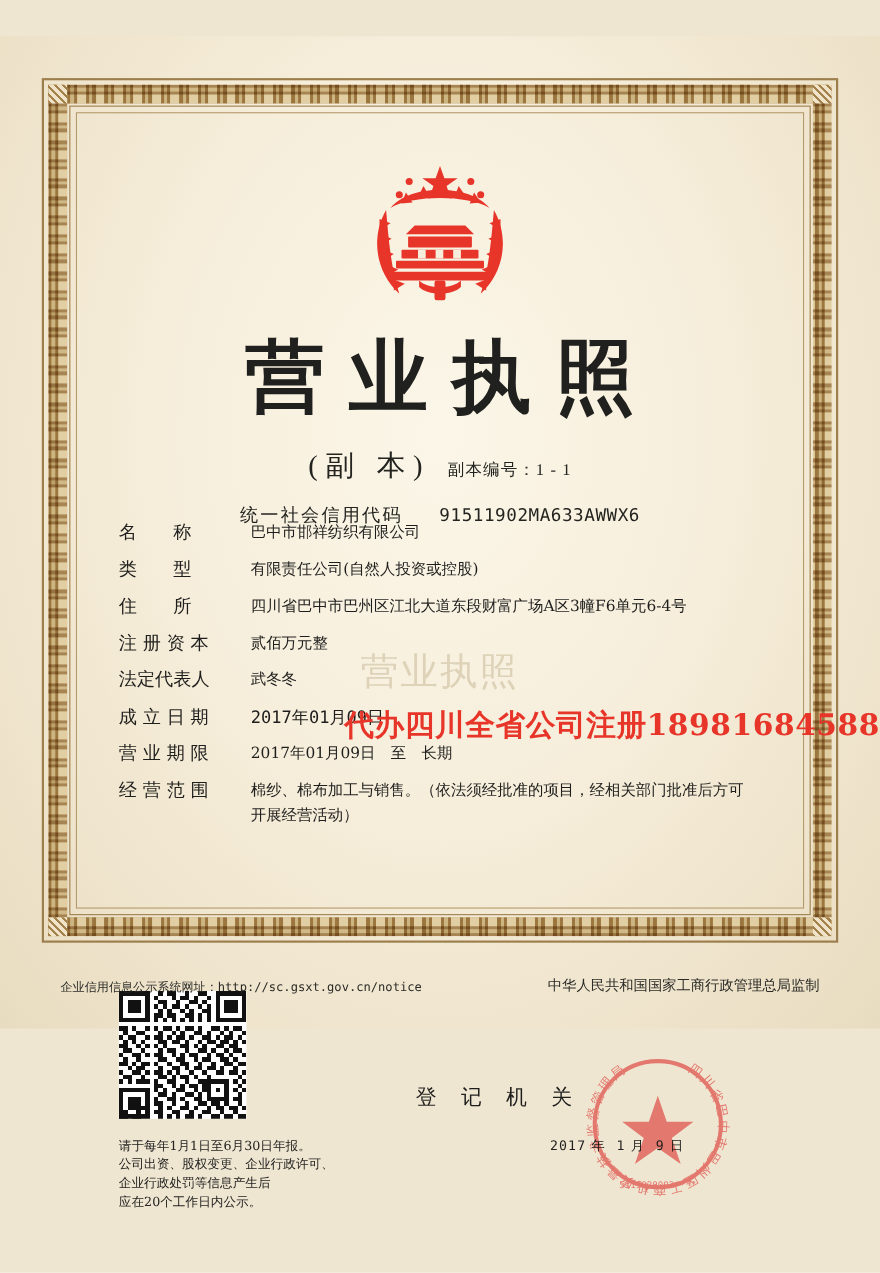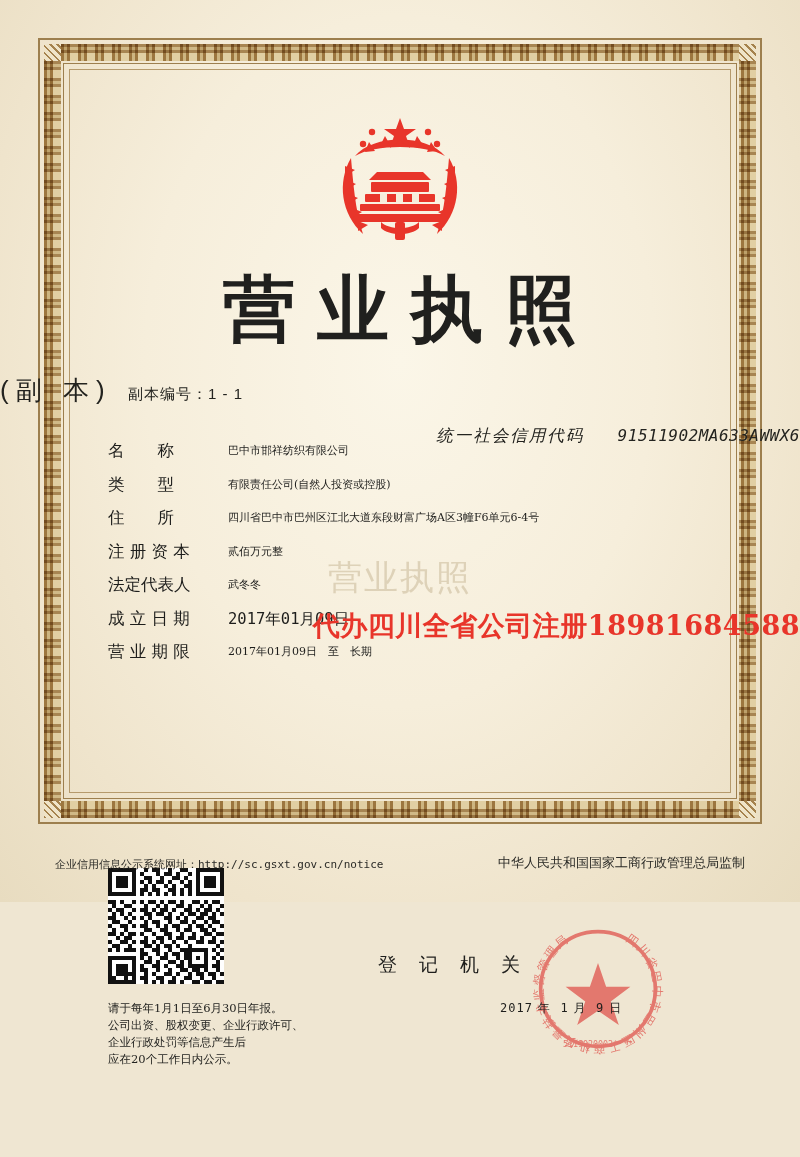--- a/index.html
+++ b/index.html
@@ -13,20 +13,21 @@
     font-family: "Liberation Sans", sans-serif;
     overflow: hidden;
   }
   #license {
     position: relative;
     width: 800px;
     height: 902px;
     background:
       radial-gradient(ellipse at 50% 40%, #fbf6e8 0%, #f6eedb 45%, #efe4cc 75%, #e8dcc0 100%);
     box-sizing: border-box;
+    margin-top: 33px;
   }
   
   .frame-outer {
     position: absolute;
     left: 38px; top: 38px; right: 38px; bottom: 78px;
     border: 2px solid #9d7f4e;
   }
   .frame-band {
     position: absolute;
     left: 44px; top: 44px; right: 44px; bottom: 84px;
@@ -80,41 +81,41 @@
     font-weight: bold;
     font-size: 72px;
     letter-spacing: 22px;
     color: #20201e;
     text-indent: 22px;
   }
   .sub-title-row {
     position: absolute;
     left: 0; right: 0;
     top: 373px;
-    font-family: Liberation Sans, sans-serif;
+    text-align: center;
+    font-family: Liberation Serif, serif;
     color: #23231f;
   }
   .sub-title {
     font-size: 26px;
     letter-spacing: 7px;
   }
   .sub-no {
     font-size: 15px;
     margin-left: 12px;
     letter-spacing: 1px;
   }
   .credit-row {
     position: absolute;
     top: 425px;
     left: 0; right: 0;
-    text-align: right;
+    text-align: center;
     font-family: "DejaVu Serif", serif;
     font-size: 16.5px;
     color: #23231f;
-    font-style: italic;
   }
   .credit-label { letter-spacing: 2px; }
   .credit-code {
     margin-left: 28px;
     font-family: "DejaVu Sans Mono", monospace;
     font-size: 16px;
     letter-spacing: .5px;
   }
 
   
@@ -132,21 +133,21 @@
     margin-bottom: 11.5px;
   }
   .f-label {
     width: 120px;
     flex: 0 0 120px;
     font-size: 16.5px;
     letter-spacing: 0;
     white-space: nowrap;
   }
   .f-value {
-    font-size: 11px;
+    font-size: 14px;
     line-height: 22px;
     flex: 1;
   }
   .f-value.mono {
     font-family: "DejaVu Sans Mono", monospace;
     font-size: 15.5px;
   }
 
   
   .wm {
@@ -346,20 +347,24 @@
       <div class="f-label">法定代表人</div>
       <div class="f-value">武冬冬</div>
     </div>
     <div class="field">
       <div class="f-label">成 立 日 期</div>
       <div class="f-value mono">2017年01月09日</div>
     </div>
     <div class="field">
       <div class="f-label">营 业 期 限</div>
       <div class="f-value">2017年01月09日　至　长期</div>
+    </div>
+    <div class="field">
+      <div class="f-label">经 营 范 围</div>
+      <div class="f-value">棉纱、棉布加工与销售。（依法须经批准的项目，经相关部门批准后方可开展经营活动）</div>
     </div>
   </div>
 
   <div class="overlay-ad">代办四川全省公司注册18981684588</div>
 
   <div class="qr">
     <svg viewBox="0 0 29 29" width="116" height="116" shape-rendering="crispEdges">
       <rect width="29" height="29" fill="#ffffff"></rect>
       <g fill="#111111">
 

